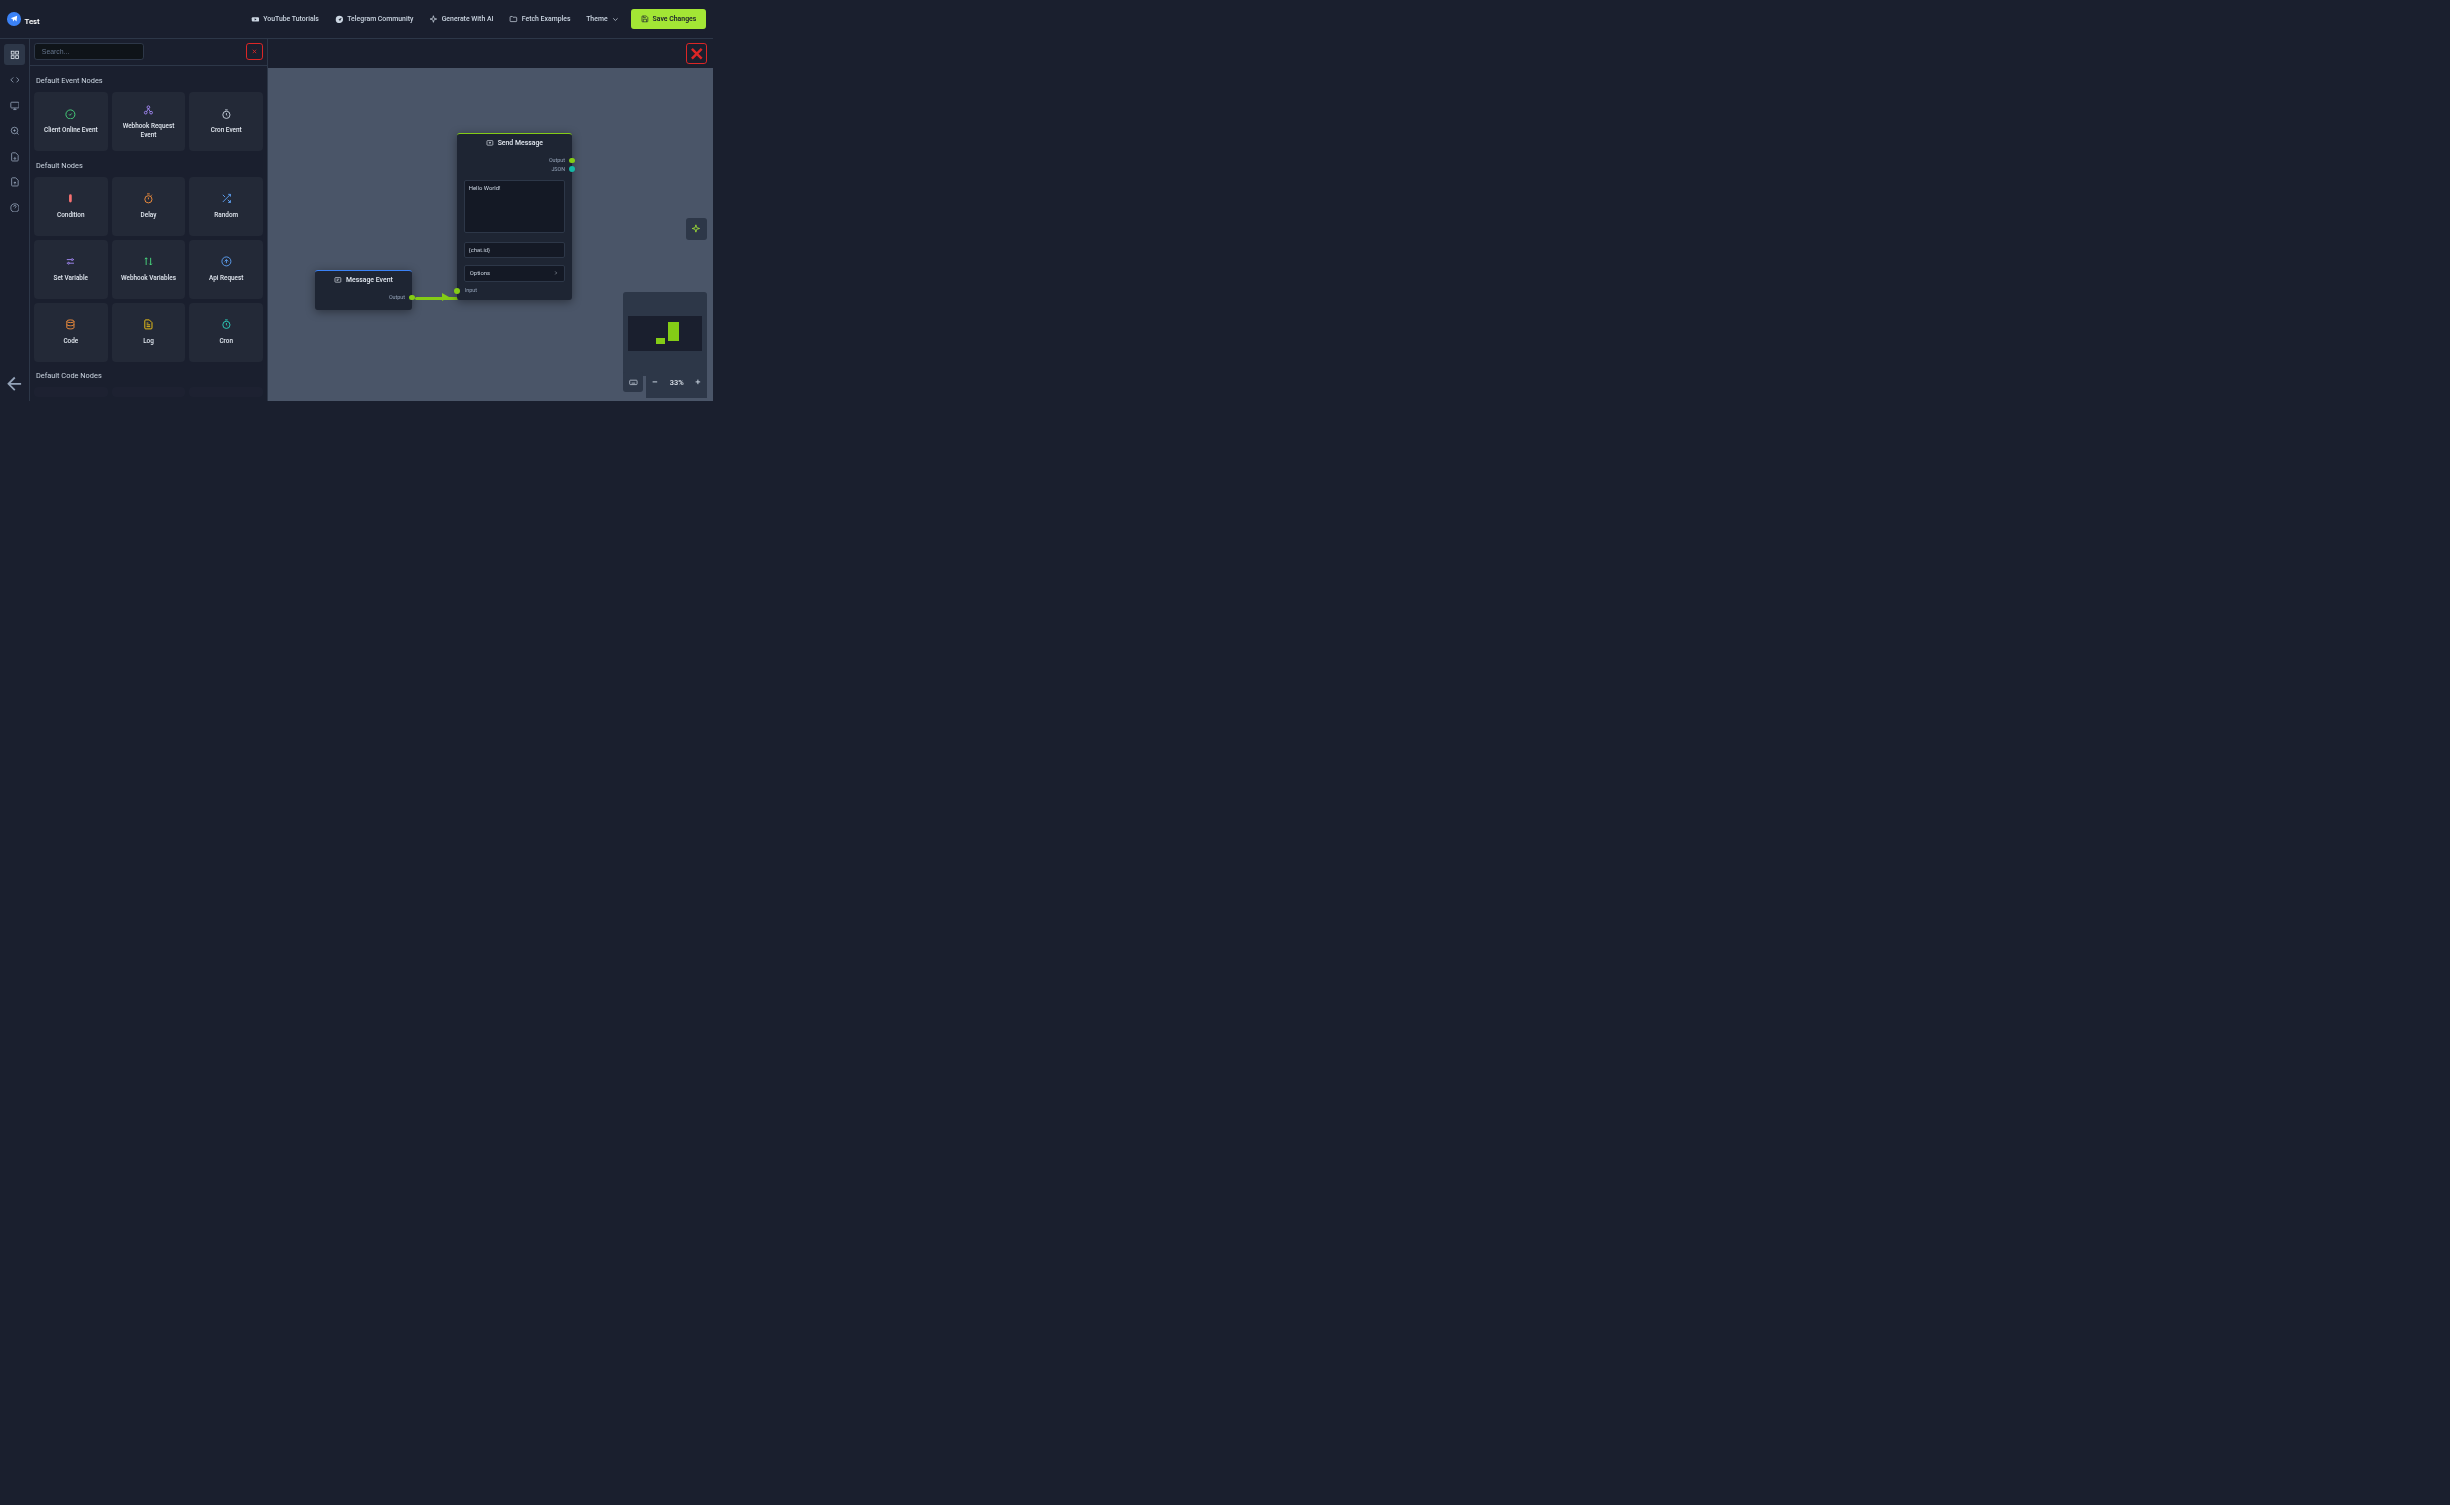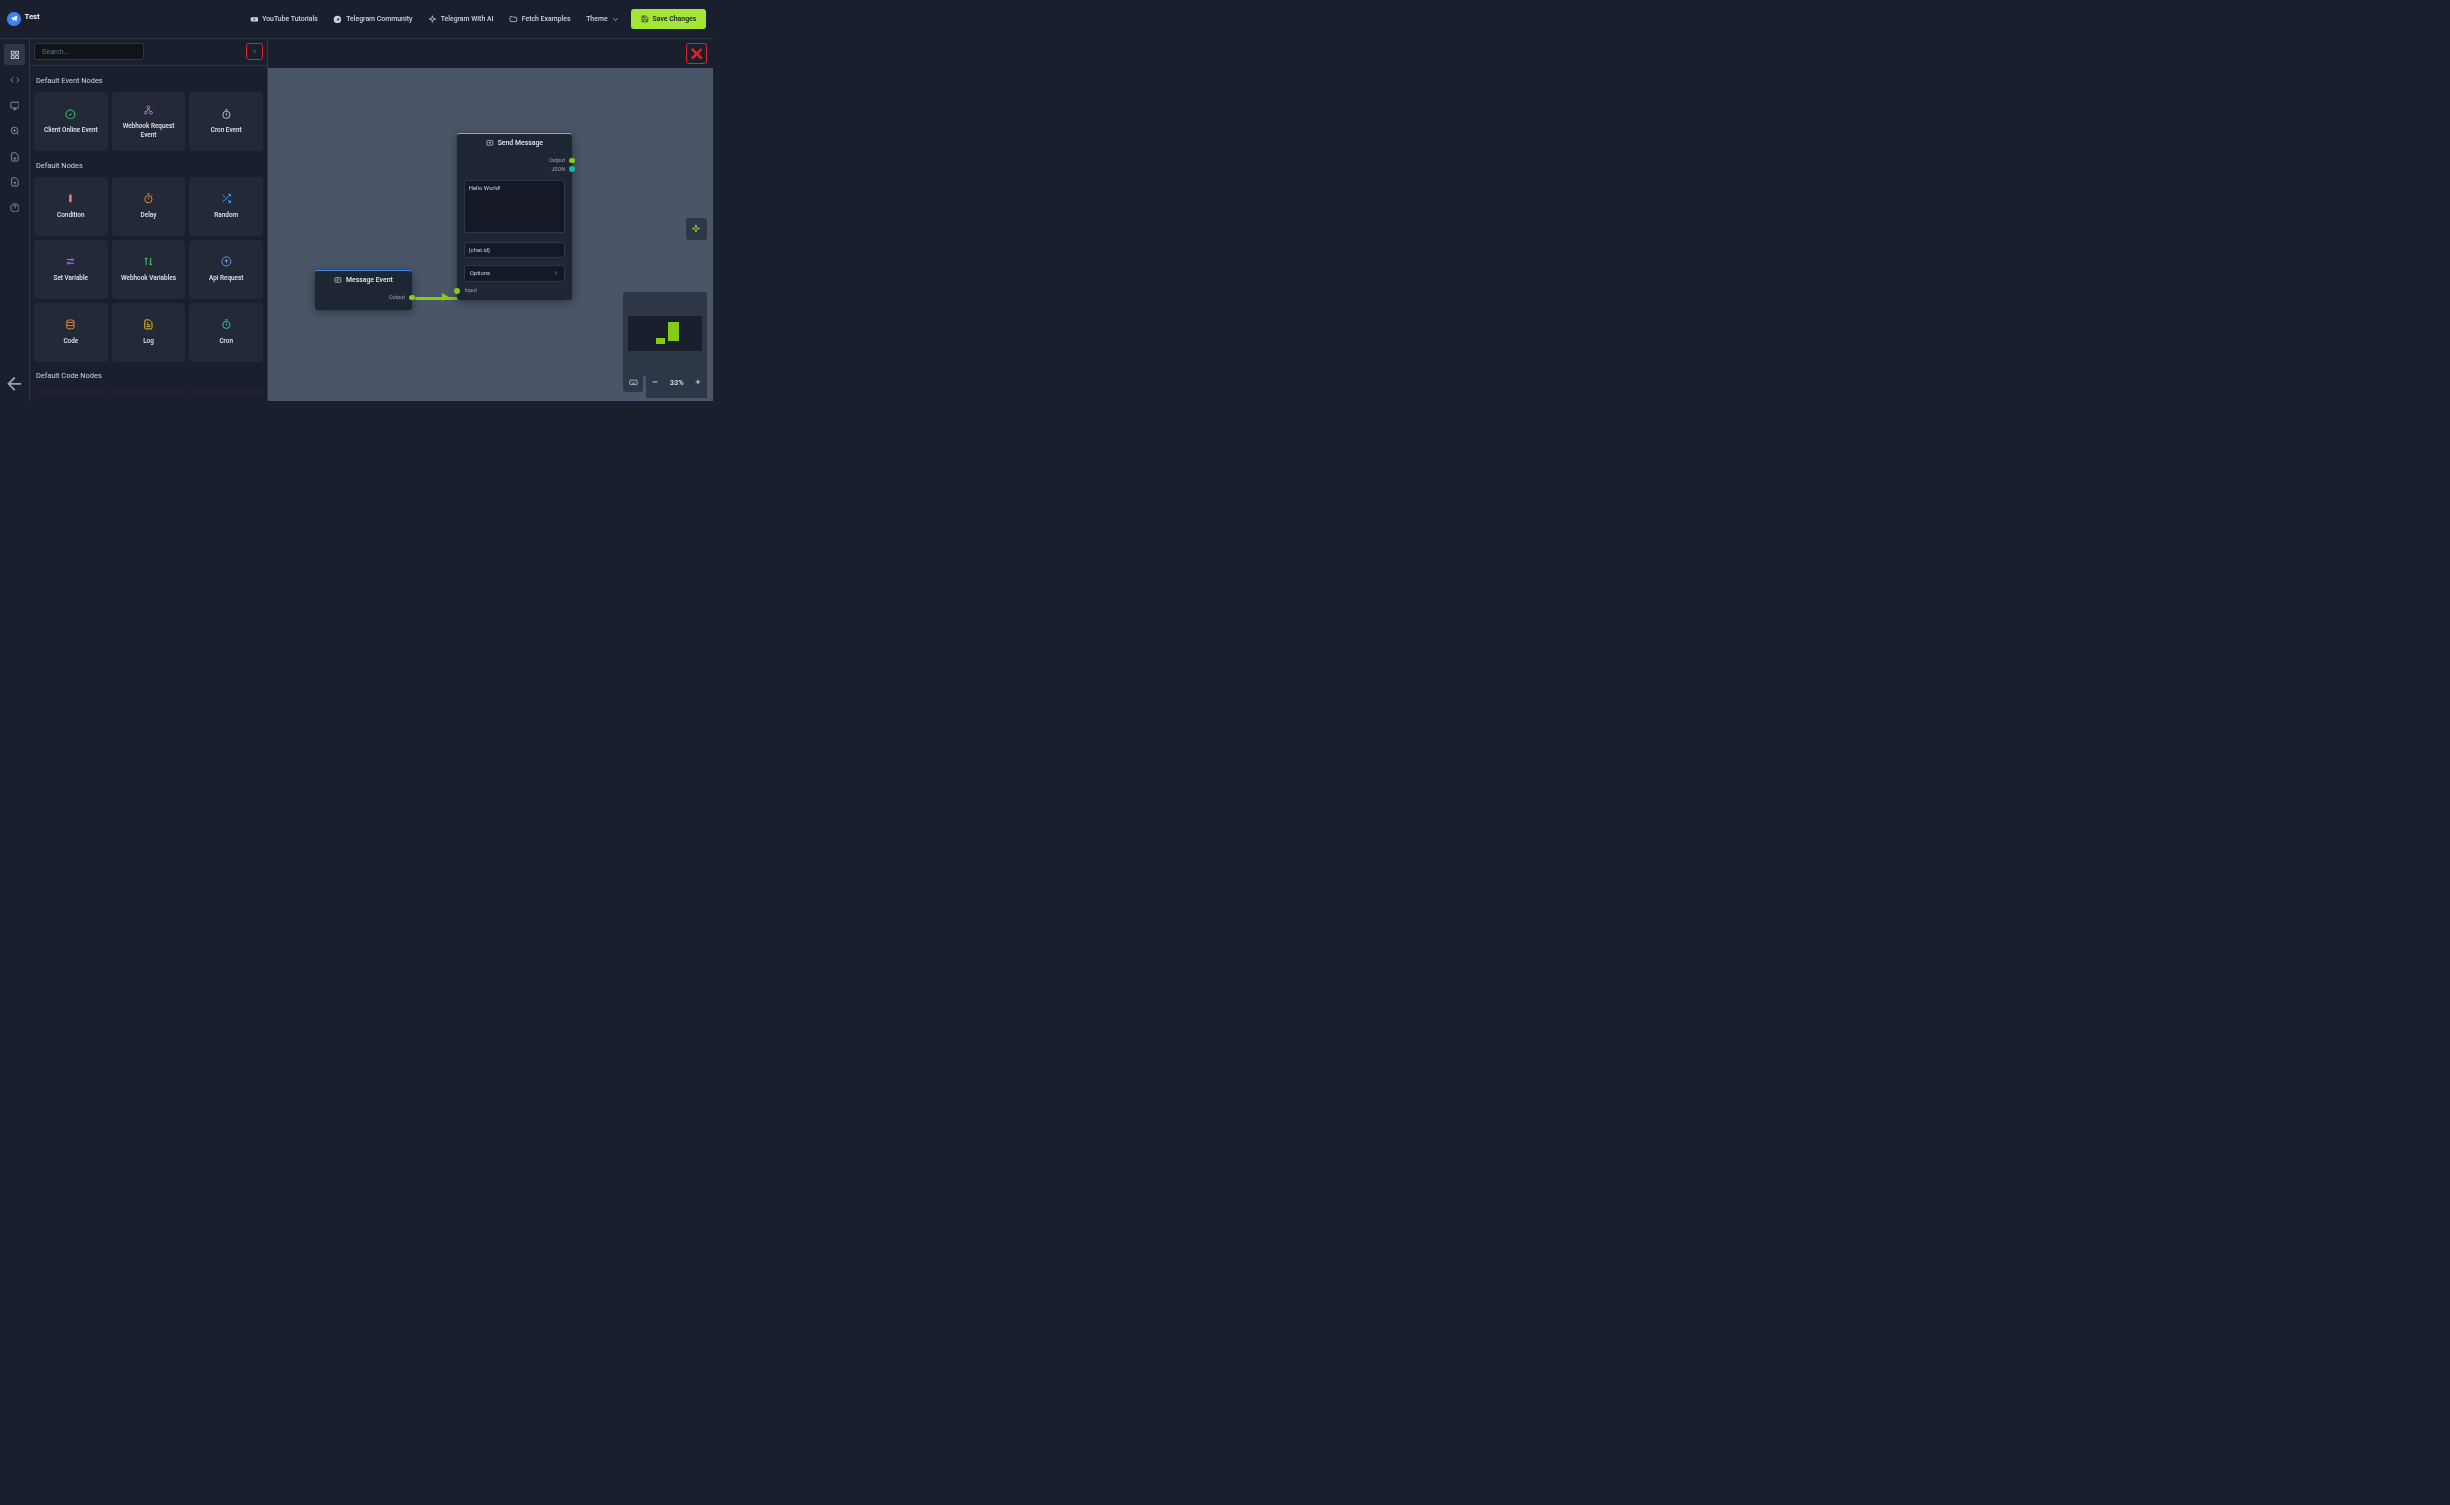--- a/index.html
+++ b/index.html
@@ -12,21 +12,21 @@
   transform-origin: top left;
   overflow: hidden;
 }
 .app { width: 713px; height: 401px; display: flex; flex-direction: column; }
 
 
 .header {
   height: 39px; display: flex; align-items: center; padding: 0 6.9px;
   border-bottom: 0.5px solid #2d3748; background: #1a1f2e;
 }
-.logo-wrap { display: flex; align-items: flex-start; gap: 3.9px; }
+.logo-wrap { display: flex; align-items: flex-end; gap: 3.9px; }
 .logo {
   width: 13.7px; height: 13.7px; border-radius: 50%; background: #3b82f6;
   display: flex; align-items: center; justify-content: center;
 }
 .logo svg { width: 7.8px; height: 7.8px; fill: #fff; }
 .app-name { font-size: 7.8px; font-weight: 600; color: #fff; }
 .header-spacer { flex: 1; }
 .header-link {
   display: flex; align-items: center; gap: 3.9px; padding: 4.9px 7.8px;
   color: #cbd5e1; font-size: 6.9px; font-weight: 500; cursor: pointer;
@@ -231,21 +231,21 @@
       <svg viewBox="0 0 24 24" fill="currentColor">
           <circle cx="12" cy="12" r="10"></circle>
           <path d="M17 8l-8 4 3 1 1 4 2-3 3-6z" fill="#1a1f2e"></path>
         </svg>
       <span>Telegram Community</span>
     </div>
     <div class="header-link">
       <svg viewBox="0 0 24 24" fill="none" stroke="currentColor" stroke-width="2">
           <path d="M12 2l2 7 7 2-7 2-2 7-2-7-7-2 7-2z"></path>
         </svg>
-      <span>Telegram With AI</span>
+      <span>Generate With AI</span>
     </div>
     <div class="header-link">
       <svg viewBox="0 0 24 24" fill="none" stroke="currentColor" stroke-width="2">
           <path d="M3 6a2 2 0 012-2h4l2 2h8a2 2 0 012 2v8a2 2 0 01-2 2H5a2 2 0 01-2-2V6z"></path>
         </svg>
       <span>Fetch Examples</span>
     </div>
     <div class="header-link">
       <span>Theme</span>
       <svg viewBox="0 0 24 24" fill="none" stroke="currentColor" stroke-width="2">

